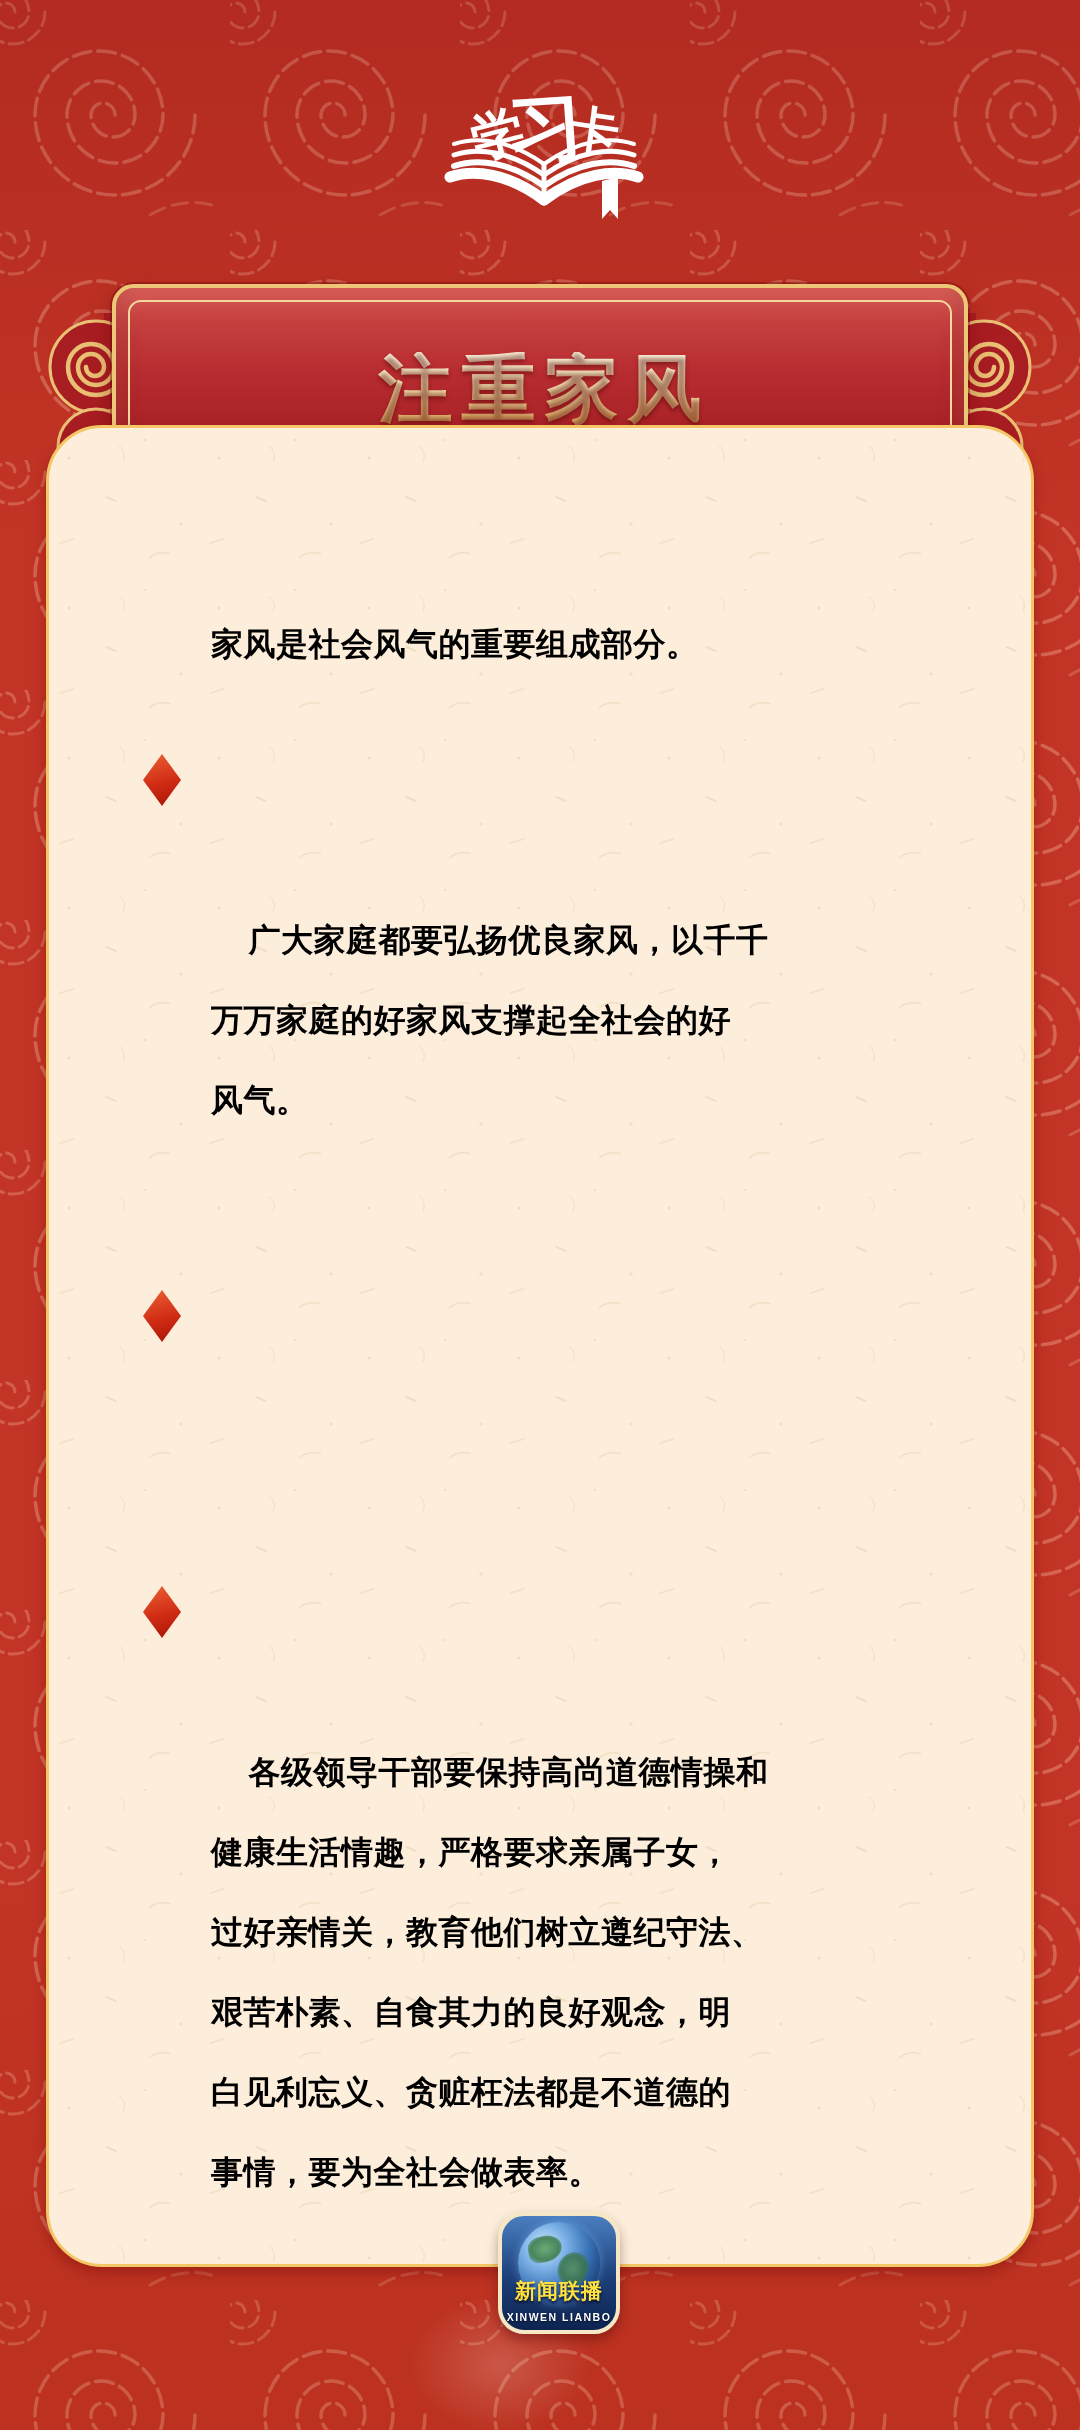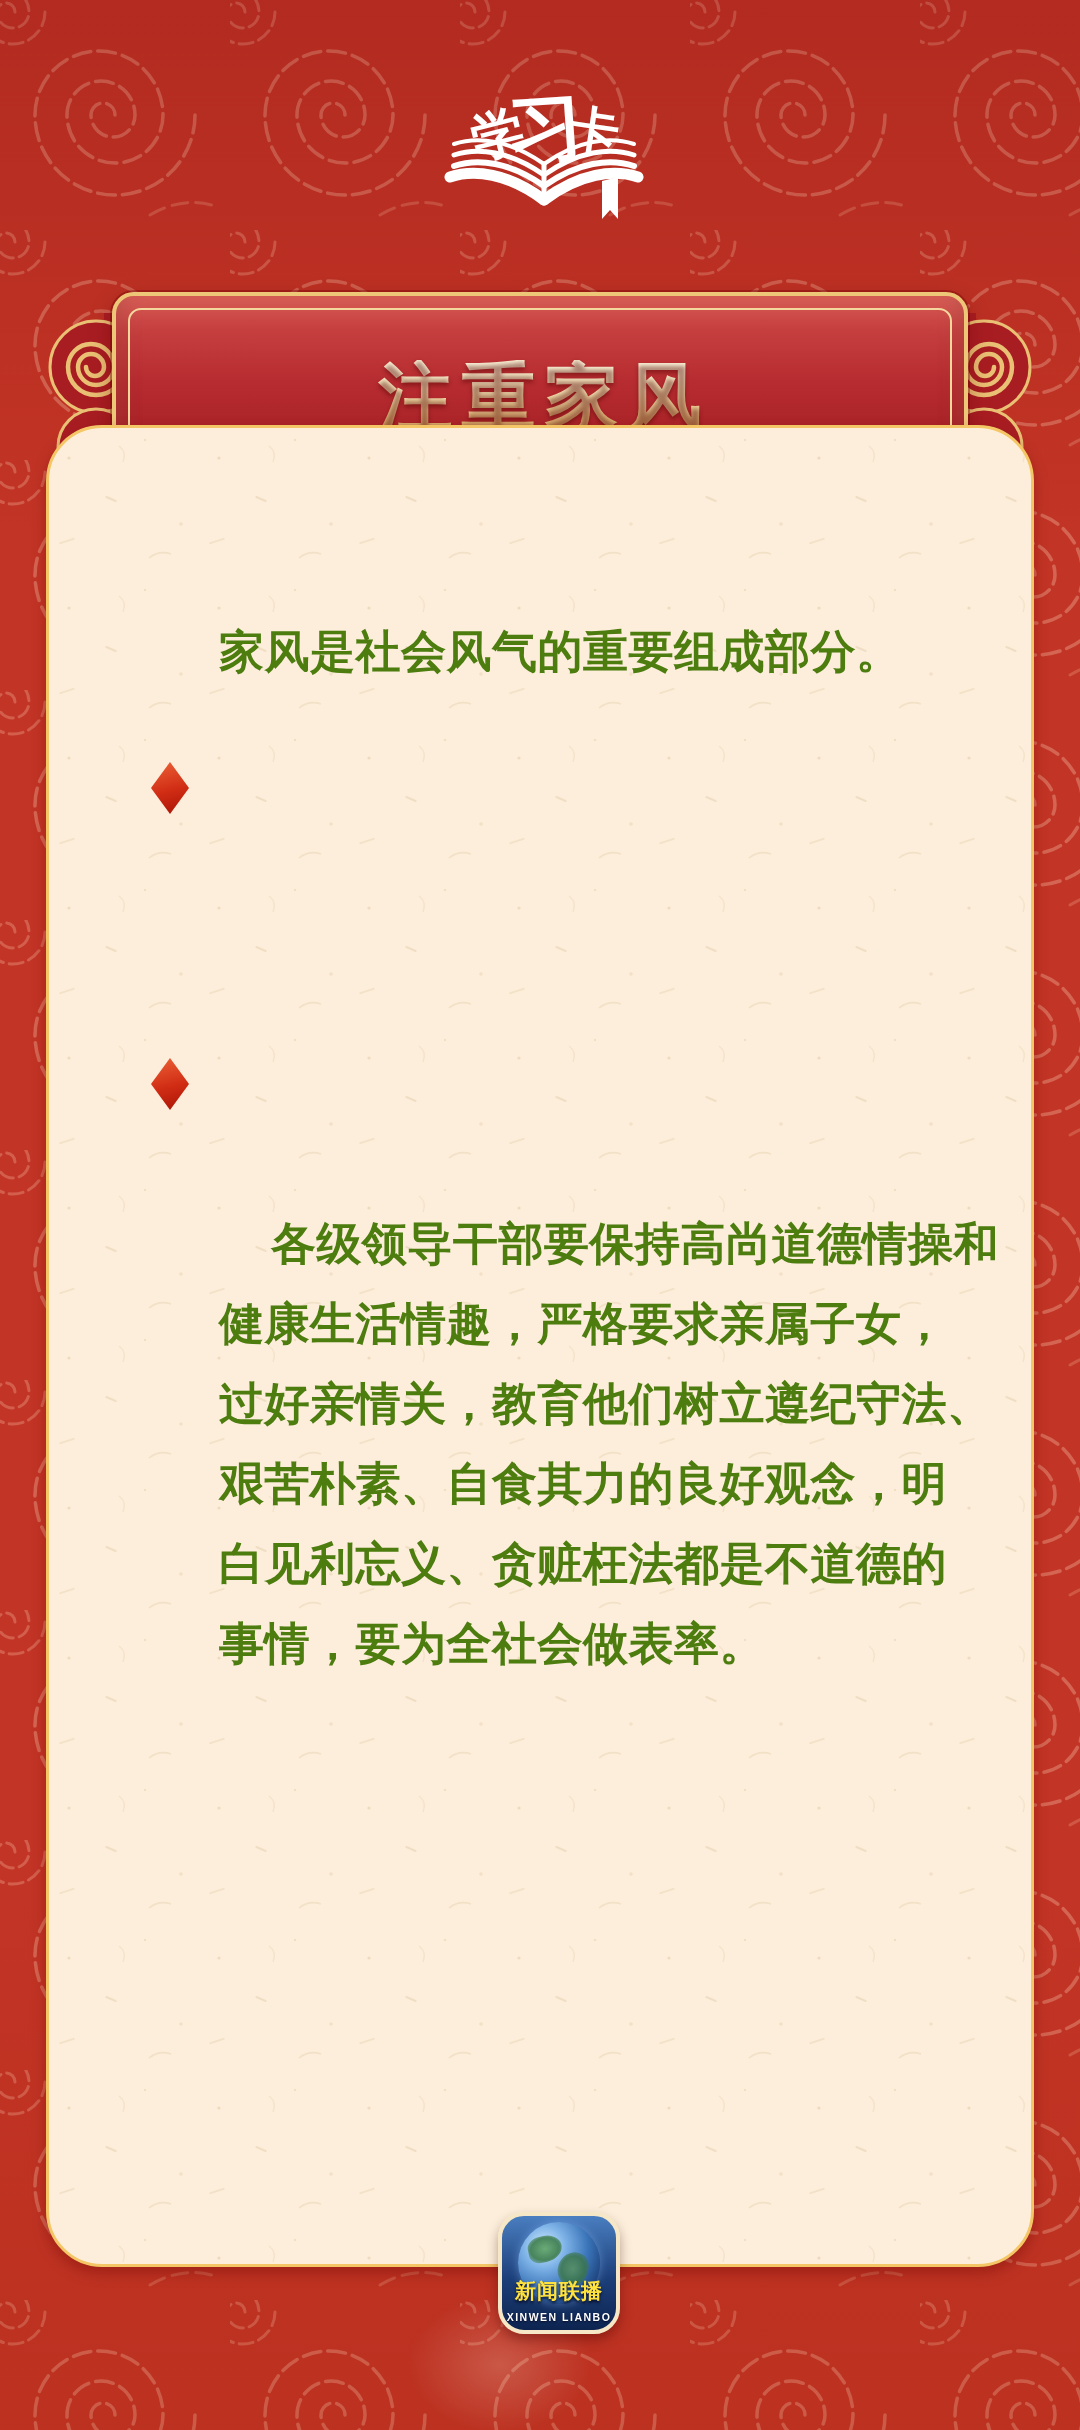--- a/index.html
+++ b/index.html
@@ -19,21 +19,21 @@
   .logo{position:absolute;left:410px;top:78px;width:260px;height:150px;}
   .logo svg{display:block;width:100%;height:100%;overflow:visible;}
   .logo text{fill:#ffffff;font-weight:bold;font-family:"Liberation Serif","DejaVu Serif",serif;}
 
   
   .ornament{position:absolute;top:295px;width:120px;height:220px;}
   .ornament svg{display:block;width:100%;height:100%;overflow:visible;}
   .ornament-left{left:38px;}
   .ornament-right{left:922px;transform:scaleX(-1);}
   .banner{
-    position:absolute;left:112px;top:292px;width:856px;height:210px;box-sizing:border-box;
+    position:absolute;left:112px;top:284px;width:856px;height:210px;box-sizing:border-box;
     border:4px solid #edc678;border-radius:22px;
     background:linear-gradient(180deg,#d04c49 0%,#b72c30 42%,#9a171c 100%);
     box-shadow:0 0 0 2px rgba(110,0,5,.35), 0 10px 22px rgba(100,0,0,.40), inset 0 14px 24px rgba(255,190,160,.18), inset 0 -16px 26px rgba(70,0,0,.30);
     display:flex;align-items:center;justify-content:center;
   }
   .banner::after{content:"";position:absolute;inset:12px;border:2px solid #f3d79c;border-radius:13px;pointer-events:none;}
   .banner-title{
     font-size:74px;font-weight:900;letter-spacing:9px;padding-left:9px;line-height:1;
     color:#ecd0a0;text-shadow:0 3px 4px rgba(80,0,0,.45);white-space:nowrap;
   }
@@ -49,23 +49,23 @@
   .card{
     position:absolute;left:46px;top:425px;width:988px;height:1842px;box-sizing:border-box;
     background:#fcEEda;background:#fceeda;
     border:3px solid #f4c665;border-radius:56px;
     box-shadow:0 6px 14px rgba(100,0,0,.35);
     overflow:hidden;
   }
   .card-texture{position:absolute;inset:0;opacity:.55;}
   .content{position:absolute;left:154px;top:0;width:740px;padding-top:168px;}
   .para{
-    position:relative;margin:16px;white-space:pre;
-    font-size:45px;line-height:80px;font-weight:600;letter-spacing:.5px;
-    color:#4d7c0f;
+    position:relative;margin:8px;white-space:pre;
+    font-size:32px;line-height:80px;font-weight:600;letter-spacing:.5px;
+    color:#000000;
   }
   .bullet{margin-top:56px;}
   .diamond{
     position:absolute;left:-68px;top:14px;width:38px;height:52px;
     background:linear-gradient(165deg,#e85a31 8%,#d02c14 55%,#a81305 100%);
     clip-path:polygon(50% 0,100% 50%,50% 100%,0 50%);
   }
 
   
   .app-badge{
@@ -172,20 +172,26 @@
           <path d="M 70 18 q 8 6 4 16" fill="none" stroke="rgba(170,125,60,.18)" stroke-width="1.4"></path>
         </pattern>
       </defs>
       <rect x="0" y="0" width="988" height="1842" fill="url(#speckle)"></rect>
     </svg>
 
     <div class="content">
       <p class="para">家风是社会风气的重要组成部分。</p>
 
       <div id="bullet-list">
+  <div class="para bullet">
+    <span class="diamond"></span>
+    <span>广大家庭都要弘扬优良家风，以千千
+万万家庭的好家风支撑起全社会的好
+风气。</span>
+  </div>
 
   <div class="para bullet">
     <span class="diamond"></span>
   </div>
 
   <div class="para bullet">
     <span class="diamond"></span>
     <span>各级领导干部要保持高尚道德情操和
 健康生活情趣，严格要求亲属子女，
 过好亲情关，教育他们树立遵纪守法、

